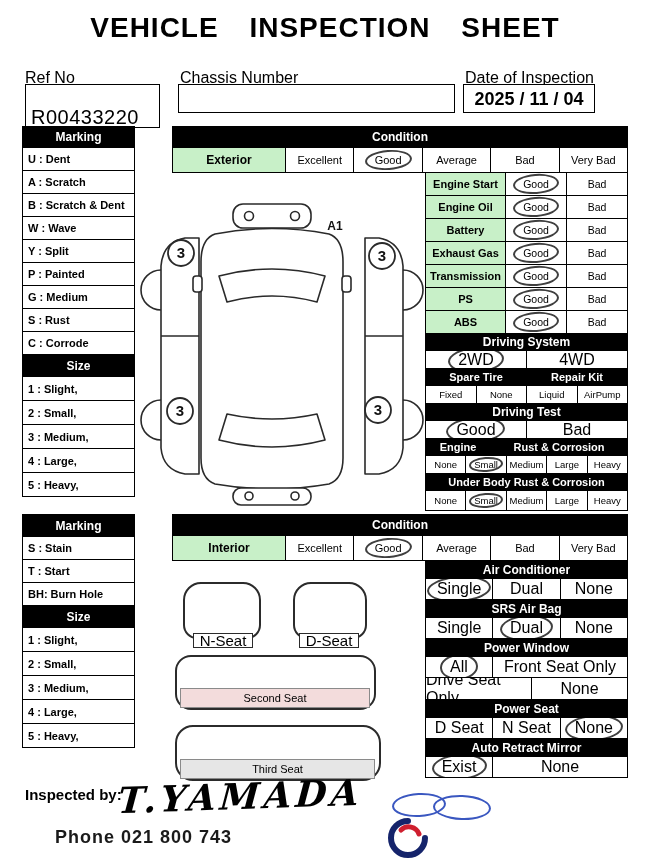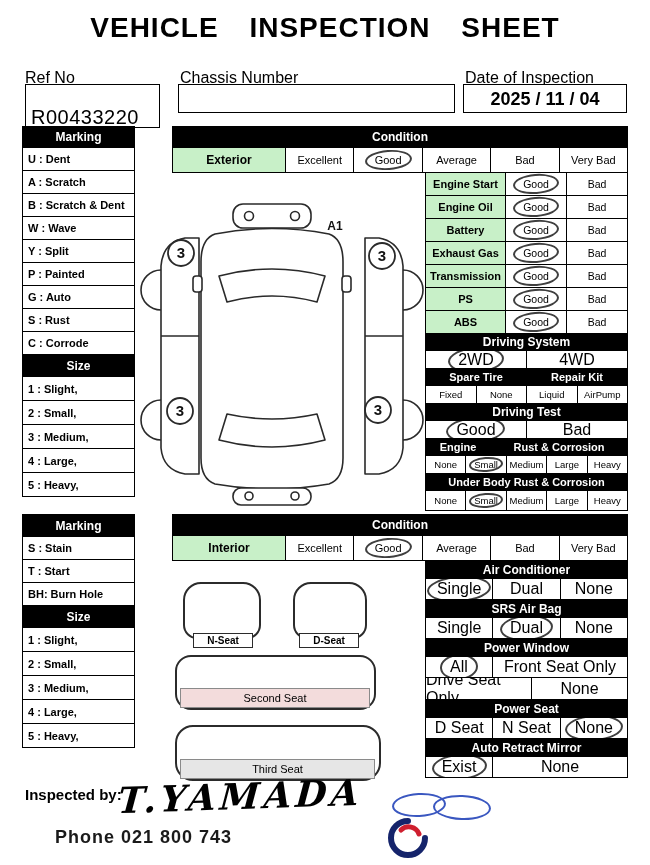--- a/index.html
+++ b/index.html
@@ -20,21 +20,21 @@
   .f1{flex:1 1 0}
   .tc.black{background:#000;color:#fff;font-weight:bold;font-size:12px}
   .tc.green{background:#c8f0c8;font-weight:bold;font-size:11px}
   .tc.left{justify-content:flex-start;padding-left:5px;font-weight:bold;font-size:11px;white-space:nowrap}
   .fs9{font-size:9.5px}.fs10{font-size:16px}.fs11{font-size:11px}.fs13{font-size:13.5px}
   .oval{position:relative;display:inline-block;padding:0 2px}
   .ring{position:absolute;left:-8px;right:-8px;top:-4px;bottom:-4px;border:2px solid #3f3f3f;
         border-radius:50%;transform:rotate(-4deg)}
   .oval.tight .ring{left:-3px;right:-3px;top:-2px;bottom:-2px}
   .outline{position:absolute;border:2px solid #2b2b2b;background:#fff}
-  .seatlbl{position:absolute;border:1px solid #2b2b2b;background:#fff;font-size:10px;font-weight:bold;
+  .seatlbl{position:absolute;border:1px solid #2b2b2b;background:#fff;font-size:15px;font-weight:normal;
            display:flex;align-items:center;justify-content:center}
   .band{position:absolute;border:1px solid #8a8a8a;font-size:11px;display:flex;align-items:center;justify-content:center}
   .sig{font-family:"DejaVu Serif",serif;font-style:italic;font-weight:bold;font-size:36px;
        letter-spacing:4px;white-space:nowrap;transform:rotate(-2deg) skewX(-6deg)}
   .pen{position:absolute;border:2.5px solid #3a57c0;border-radius:50%}
   .logo{display:flex;align-items:center;gap:5px}
   .logoText{font-size:28px;font-weight:bold;font-style:italic;color:#15246b;letter-spacing:-1px}
   .phone{font-size:18px;font-weight:bold;color:#1a1a1a;letter-spacing:1px}
 </style>
 </head>
@@ -44,21 +44,21 @@
 
   <div class="abs title">VEHICLE INSPECTION SHEET</div>
 
   <div class="abs flabel" style="left:25px;top:69px">Ref No</div>
   <div class="fbox refval" style="left:25px;top:84px;width:135px;height:29px">R00433220</div>
 
   <div class="abs flabel" style="left:180px;top:69px">Chassis Number</div>
   <div class="fbox" style="left:178px;top:84px;width:277px;height:29px"></div>
 
   <div class="abs flabel" style="left:465px;top:69px">Date of Inspection</div>
-  <div class="fbox dateval" style="left:463px;top:84px;width:164px;height:29px">2025 / 11 / 04</div>
+  <div class="fbox dateval" style="left:463px;top:84px;width:132px;height:29px">2025 / 11 / 04</div>
 
   <div class="tbl" style="left:22px;top:126px;width:113px">
     <div class="trow" style="height:21px">
         <div class="tc black f1">Marking</div>
       </div>
     <div class="trow" style="height:23px">
         <div class="tc left f1">U : Dent</div>
       </div>
     <div class="trow" style="height:23px">
         <div class="tc left f1">A : Scratch</div>
@@ -69,21 +69,21 @@
     <div class="trow" style="height:23px">
         <div class="tc left f1">W : Wave</div>
       </div>
     <div class="trow" style="height:23px">
         <div class="tc left f1">Y : Split</div>
       </div>
     <div class="trow" style="height:23px">
         <div class="tc left f1">P : Painted</div>
       </div>
     <div class="trow" style="height:23px">
-        <div class="tc left f1">G : Auto</div>
+        <div class="tc left f1">G : Medium</div>
       </div>
     <div class="trow" style="height:23px">
         <div class="tc left f1">S : Rust</div>
       </div>
     <div class="trow" style="height:23px">
         <div class="tc left f1">C : Corrode</div>
       </div>
     <div class="trow" style="height:22px">
         <div class="tc black f1">Size</div>
       </div>

